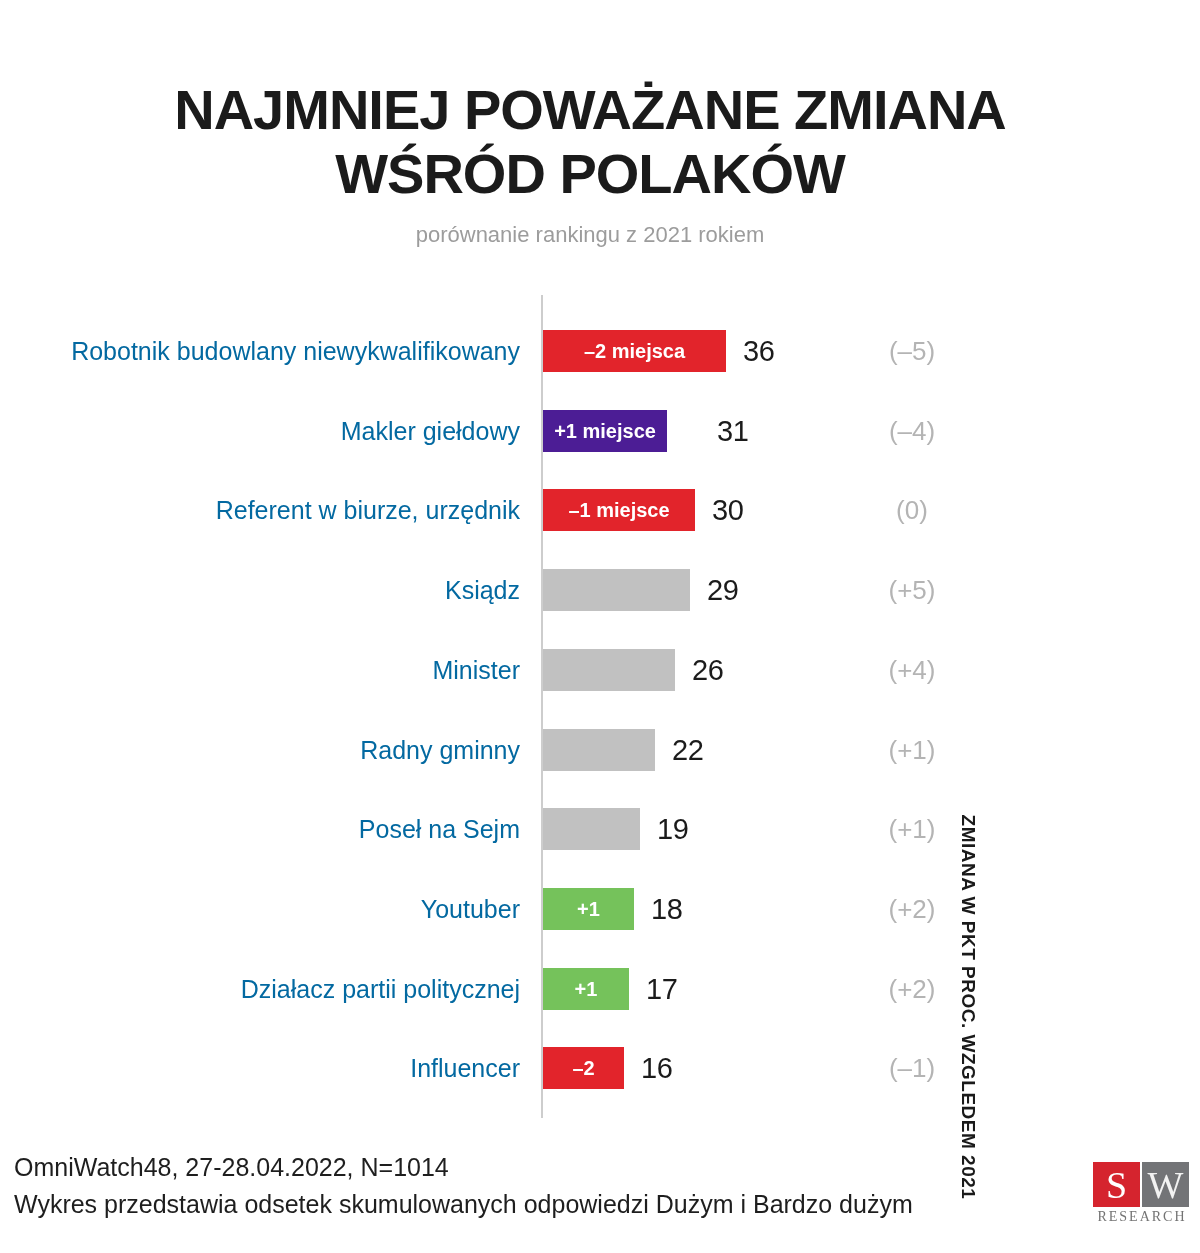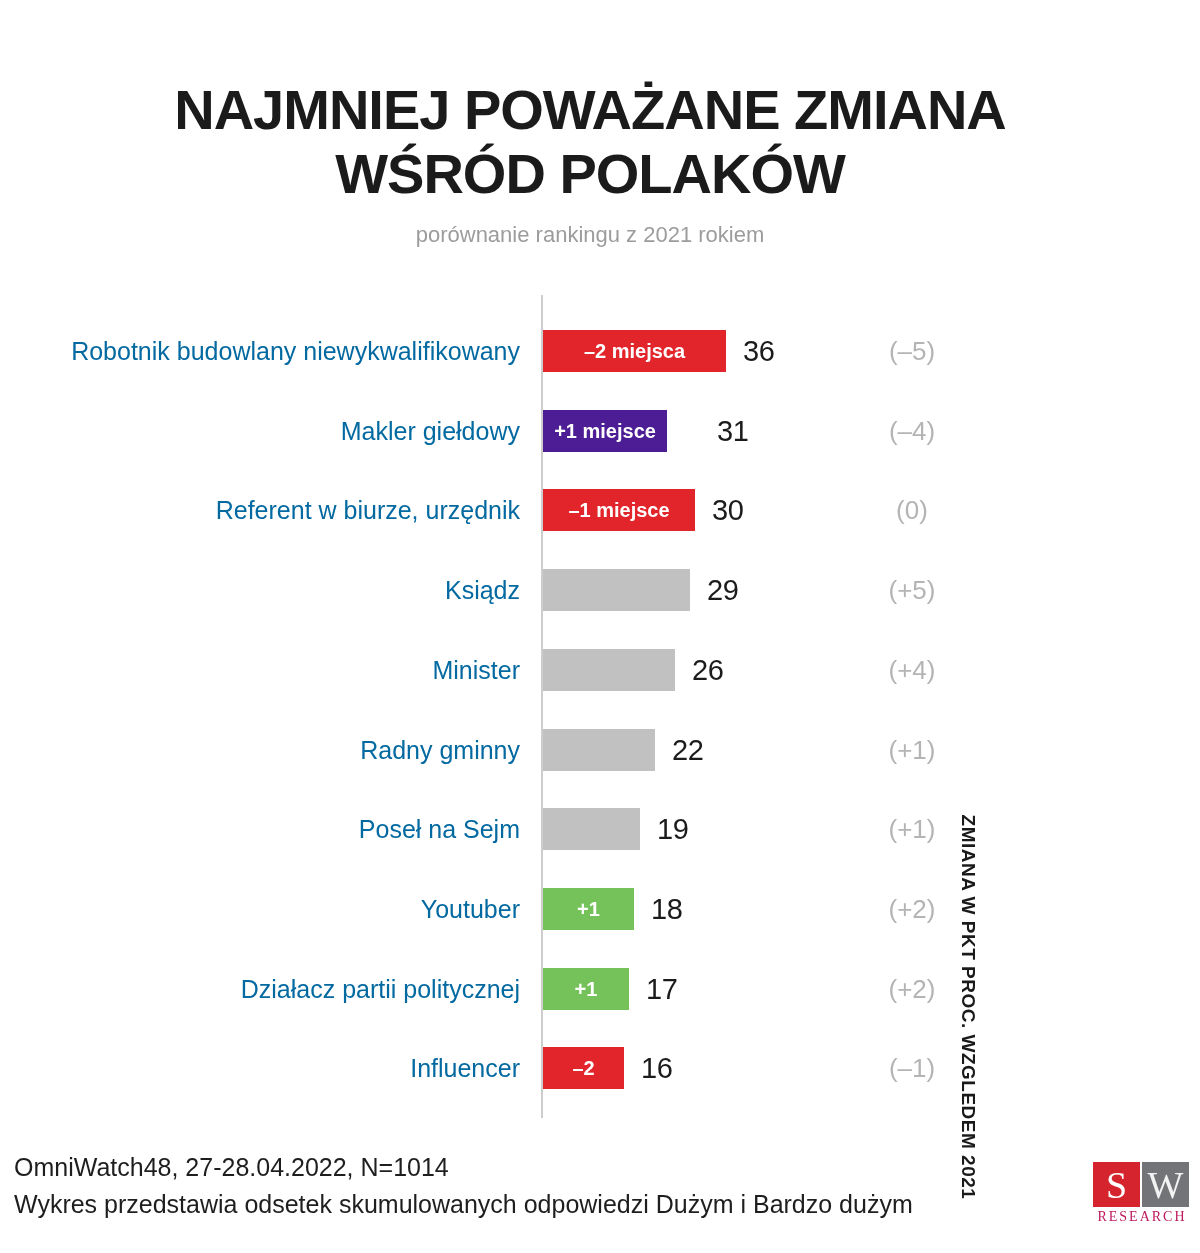--- a/index.html
+++ b/index.html
@@ -29,21 +29,21 @@
   .note{position:absolute;left:14px;top:1190px;font-size:25px;color:#1e1e1e;}
   
   .logo{position:absolute;left:1093px;top:1162px;width:98px;}
   .logo-squares{display:flex;gap:2px;}
   .logo-sq{width:47px;height:45px;display:flex;align-items:center;justify-content:center;
            font-family:"Liberation Serif","DejaVu Serif",serif;font-size:38px;}
   .logo-sq.s{background:#d5242e;color:#ffffff;}
   .logo-sq.w{background:#737477;color:#f2f2f2;}
   .logo-caption{margin-top:2px;width:98px;text-align:center;
                 font-family:"Liberation Serif","DejaVu Serif",serif;
-                font-size:14px;letter-spacing:2px;color:#be185d;}
+                font-size:14px;letter-spacing:2px;color:#737373;}
 </style>
 </head>
 <body>
 
 <div class="page">
 
   <div class="title">
     <div>NAJMNIEJ POWAŻANE ZMIANA</div>
     <div>WŚRÓD POLAKÓW</div>
   </div>

